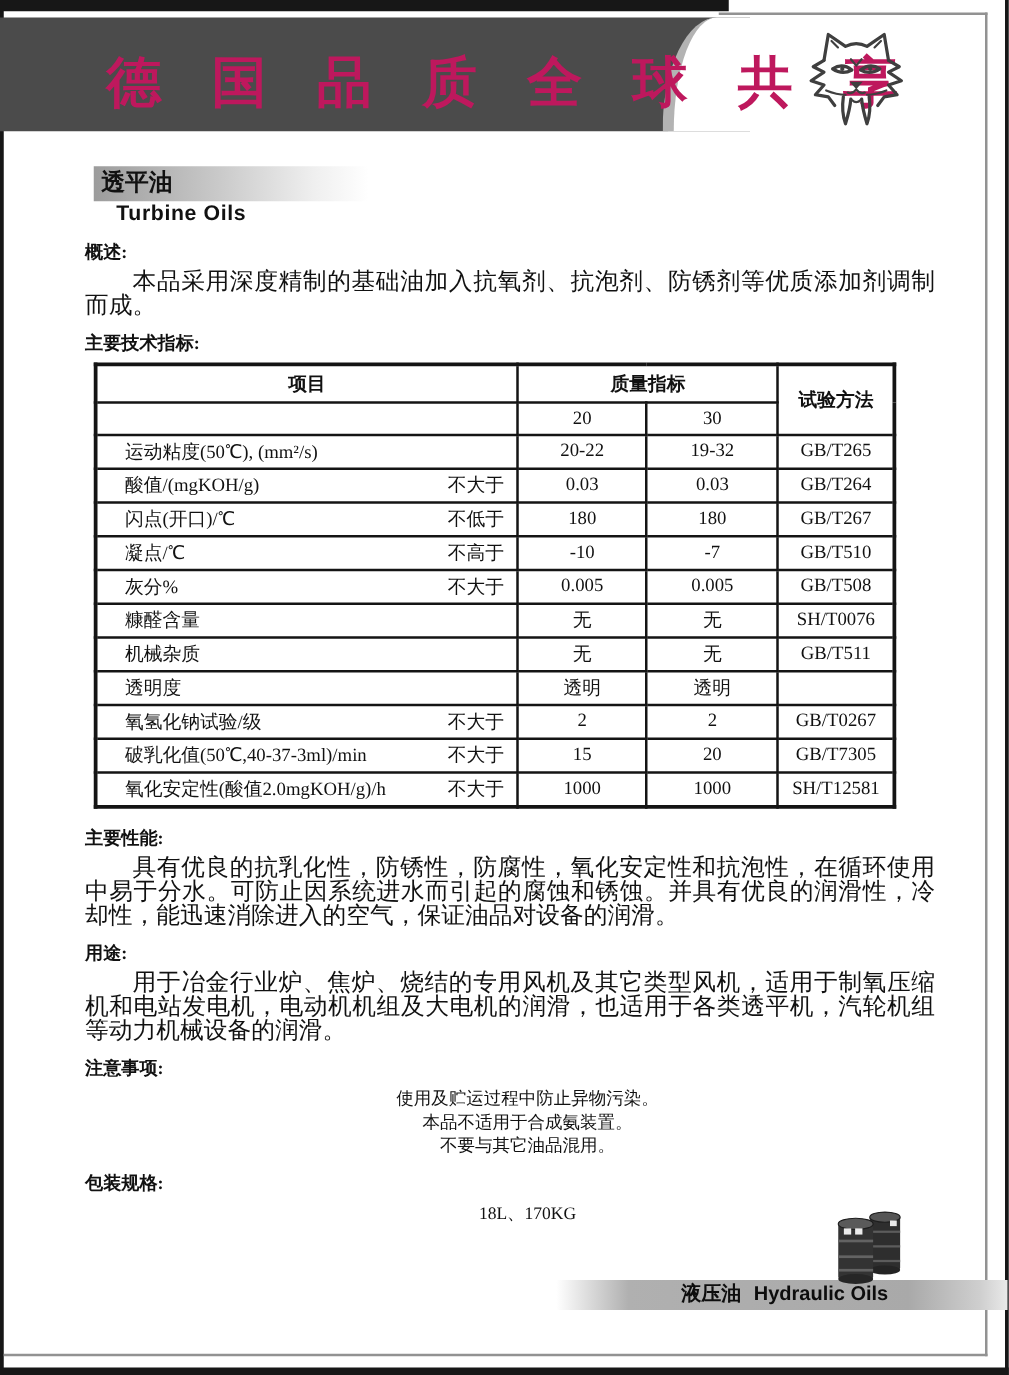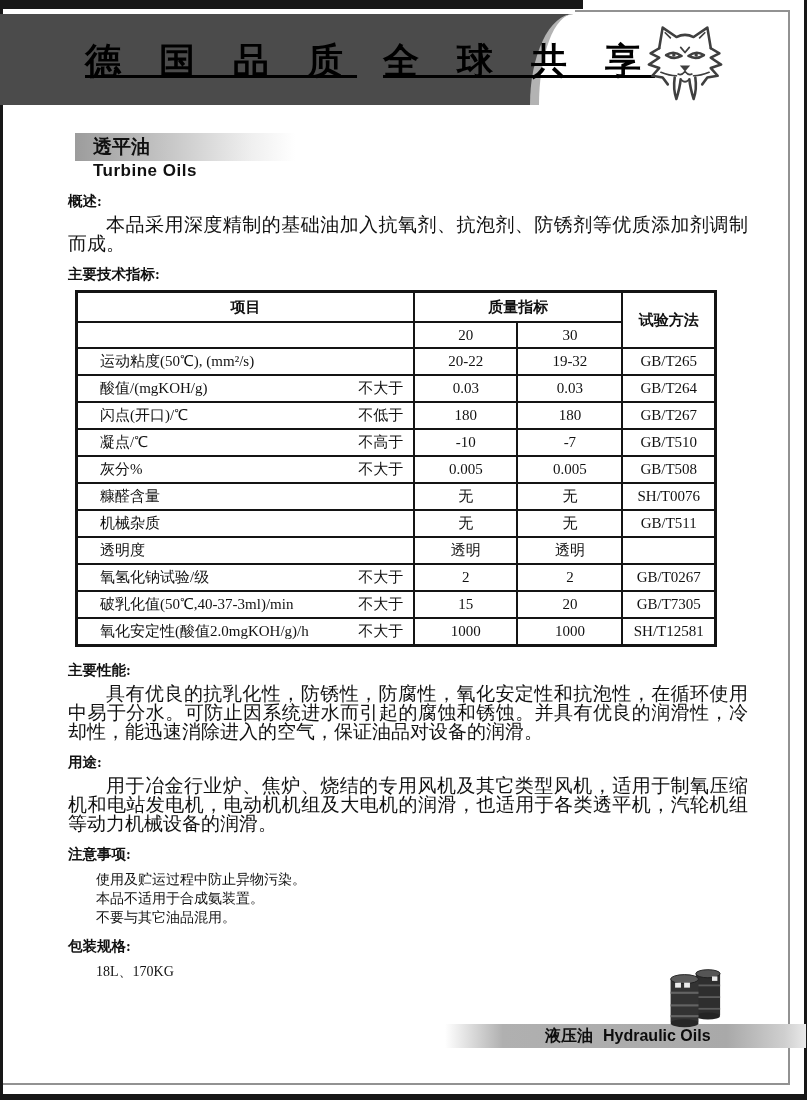--- a/index.html
+++ b/index.html
@@ -14,37 +14,37 @@
   .frame-bottom{left:0;top:1094px;width:807px;height:6px;background:#171717;}
   .top-strip{left:0;top:0;width:583px;height:9px;background:#171717;}
   
   .inner-top{left:575px;top:10px;width:215px;height:2px;background:#929292;}
   .inner-right{left:788px;top:10px;width:2px;height:1075px;background:#929292;}
   .inner-bottom{left:3px;top:1083px;width:787px;height:2px;background:#929292;}
   
   .band{left:0;top:14px;width:600px;height:91px;background:#4b4b4b;}
   .swoosh{left:530px;top:14px;width:150px;height:91px;background:#fff;
     border-left:9px solid #b3b3b3;border-top-left-radius:62px 130px;}
-  .slogan{left:85px;top:37px;width:520px;color:#000000;font-weight:bold;
-    font-size:36px;letter-spacing:14px;white-space:nowrap;text-decoration:underline;}
+  .slogan{left:85px;top:37px;width:520px;color:#be185d;font-weight:bold;
+    font-size:44px;letter-spacing:14px;white-space:nowrap;}
   .slogan .gap{margin-left:26px;}
   .cat{left:642px;top:18px;}
   
   .title-bar{left:75px;top:133px;width:220px;height:28px;
     background:linear-gradient(90deg,#9c9c9c 0%,#c9c9c9 45%,#efefef 80%,#ffffff 100%);
-    line-height:28px;font-weight:bold;font-size:19px;padding-left:18px;box-sizing:border-box;}
+    line-height:28px;font-weight:bold;font-size:19px;padding-left:6px;box-sizing:border-box;}
   .title-en{left:93px;top:161px;font-weight:bold;font-size:17px;letter-spacing:.5px;}
   
   .content{left:68px;top:192px;width:680px;}
   .sec{font-size:14.5px;font-weight:bold;margin:10px 0 6px;font-family:Liberation Serif, serif;}
   .sec:first-child{margin-top:0;}
   p.body{font-family:Liberation Mono, monospace;font-size:19px;line-height:19px;
     text-indent:2em;margin:0 0 6px;text-align:justify;}
   p.note{font-family:"Liberation Serif",serif;font-size:14px;line-height:19px;
-    text-indent:2em;margin:0;}
+    text-indent:2em;margin:0;text-align:center;}
   
   table.spec{border-collapse:collapse;table-layout:fixed;width:642px;margin:2px 0 14px 7px;
     border:3px solid #141414;font-family:"Liberation Serif",serif;}
   .spec th,.spec td{border:2px solid #141414;text-align:center;vertical-align:middle;
     font-size:15px;padding:0;height:25px;font-weight:normal;}
   .spec th{font-weight:bold;}
   .spec th.grade{font-weight:normal;font-size:15px;}
   .spec td.item{text-align:left;padding-left:16px;}
   .itemwrap{display:flex;justify-content:space-between;align-items:center;padding:0 10px 0 6px;}
   .spec .hrow1 th{height:28px;}

